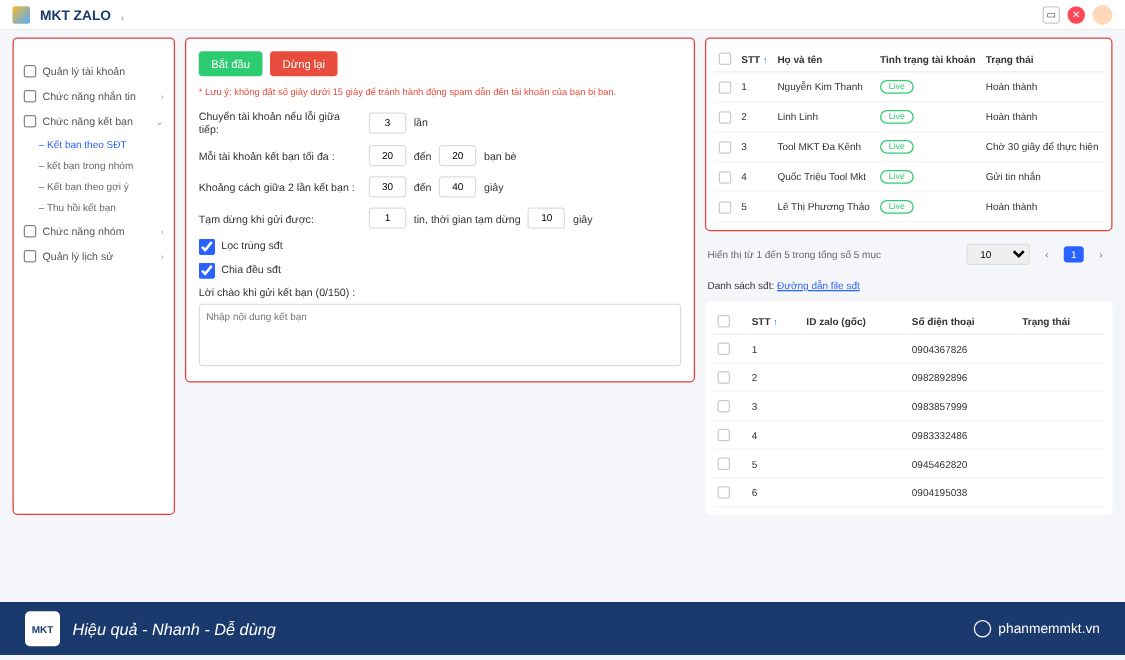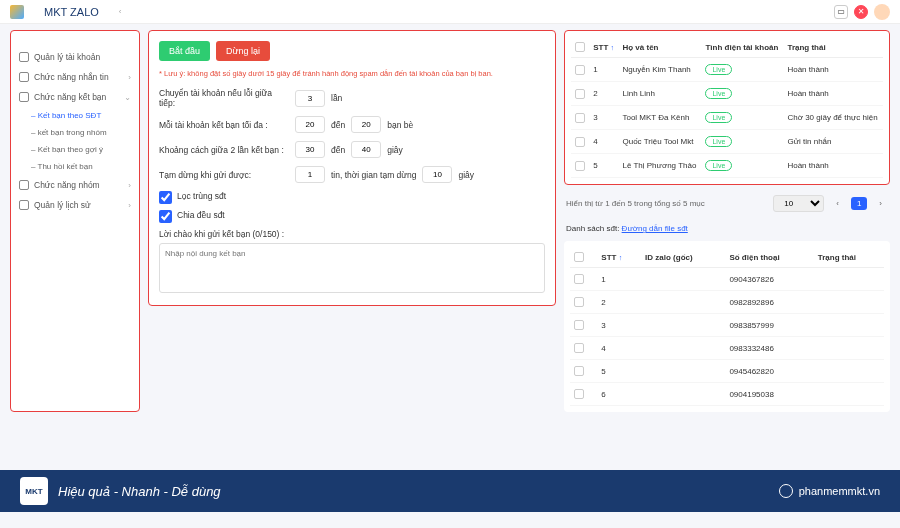--- a/index.html
+++ b/index.html
@@ -1,18 +1,18 @@
 <!DOCTYPE html>
 <html><head>
 <meta charset="utf-8">
 <style>
 *{box-sizing:border-box;margin:0;padding:0;font-family:Arial,sans-serif}
 body{background:#f5f6fa;font-size:9px;color:#333}
 .topbar{height:24px;background:#fff;display:flex;align-items:center;justify-content:space-between;padding:0 10px;border-bottom:1px solid #eee}
-.logo{display:flex;align-items:center;gap:20px;font-weight:normal;font-size:11px;color:#1a3a6e}
+.logo{display:flex;align-items:flex-end;gap:8px;font-weight:bold;font-size:11px;color:#1a3a6e}
 .logo-icon{width:14px;height:14px;background:linear-gradient(135deg,#f7b733,#4facfe);border-radius:2px}
 .top-right{display:flex;align-items:center;gap:6px}
 .top-ic{width:14px;height:14px;border:1px solid #ccc;border-radius:3px;display:flex;align-items:center;justify-content:center;font-size:8px}
 .top-ic.red{background:#ff4757;border-color:#ff4757;color:#fff;border-radius:50%}
 .avatar{width:16px;height:16px;border-radius:50%;background:#ffd8b8}
 .main{display:flex;gap:8px;padding:6px 10px}
 .sidebar{width:130px;background:#fff;border:1px solid #e83e3e;border-radius:4px;padding:16px 0}
 .nav-it{display:flex;align-items:center;justify-content:space-between;padding:5px 8px;cursor:pointer;font-size:8.5px;color:#555}
 .nav-it .l{display:flex;align-items:center;gap:5px}
 .nav-ic{width:10px;height:10px;border:1px solid #888;border-radius:2px}
@@ -43,21 +43,21 @@
 .ck{width:10px;height:10px;border:1px solid #ccc;border-radius:2px}
 .badge{display:inline-block;padding:1px 6px;border:1px solid #2ecc71;color:#2ecc71;border-radius:8px;font-size:7px}
 .srt{color:#2962ff;font-size:7px}
 .pag{display:flex;align-items:center;justify-content:space-between;font-size:8px;color:#666;padding:4px 2px}
 .pag-r{display:flex;align-items:center;gap:6px}
 .sel{padding:2px 14px 2px 6px;border:1px solid #ddd;border-radius:3px;font-size:8px}
 .pg-btn{padding:2px 6px;border-radius:3px;font-size:8px}
 .pg-btn.act{background:#2962ff;color:#fff}
 .link-row{font-size:8px;padding:2px}
 .link-row a{color:#2962ff;text-decoration:underline}
-.footer{position:fixed;bottom:16px;left:0;right:0;height:42px;background:#1a3a6e;color:#fff;display:flex;align-items:center;justify-content:space-between;padding:0 20px}
+.footer{position:fixed;bottom:4px;left:0;right:0;height:42px;background:#1a3a6e;color:#fff;display:flex;align-items:center;justify-content:space-between;padding:0 20px}
 .f-left{display:flex;align-items:center;gap:10px}
 .f-logo{width:28px;height:28px;background:#fff;border-radius:4px;display:flex;align-items:center;justify-content:center;font-size:8px;font-weight:bold;color:#1a3a6e}
 .slogan{font-size:13px;font-style:italic}
 .f-right{display:flex;align-items:center;gap:6px;font-size:11px}
 .globe{width:14px;height:14px;border:1.5px solid #fff;border-radius:50%}
 </style>
 </head>
 <body>
 
 <div class="topbar">
@@ -165,21 +165,21 @@
     <div class="right-p">
       <div class="tbl-box">
         <table>
           <thead>
               <tr>
             <th>
                   <div class="ck"></div>
                 </th>
             <th><span>STT</span> <span class="srt">↑</span></th>
             <th>Họ và tên</th>
-            <th>Tình điện tài khoản</th>
+            <th>Tình trạng tài khoản</th>
             <th>Trạng thái</th>
           </tr>
             </thead>
           <tbody id="tb1">
               <tr>
                 <td>
                   <div class="ck"></div>
                 </td>
                 <td>1</td>
                 <td>Nguyễn Kim Thanh</td>

